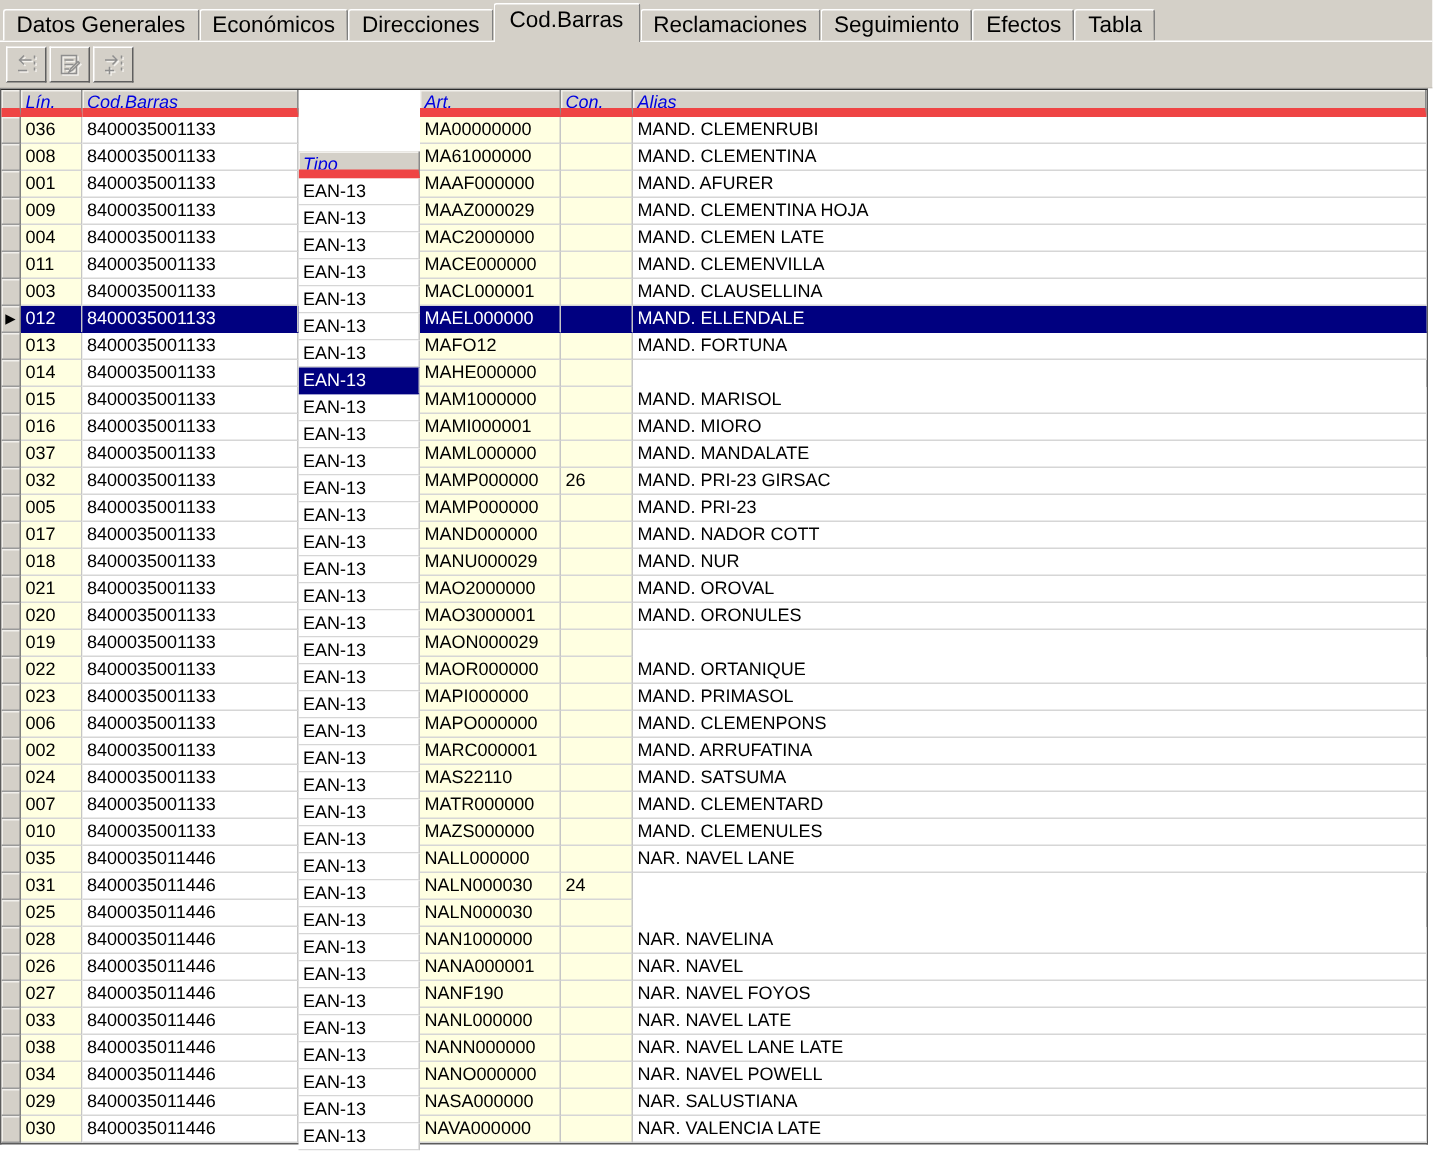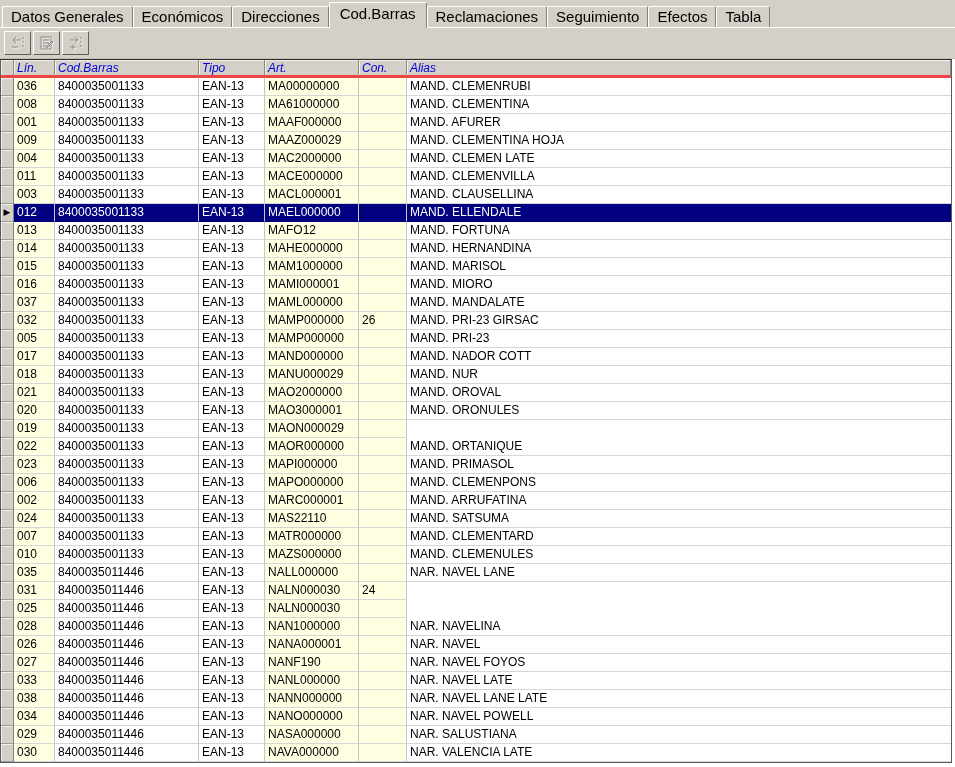--- a/index.html
+++ b/index.html
@@ -88,31 +88,31 @@
     width: 13px;
     padding: 0;
     background: var(--chrome-bg, #d4d0c8);
     border-right: 1px solid #808080;
     border-bottom: 1px solid #9a9a9a;
     box-shadow: inset 1px 1px 0 #f2f0ec;
     text-align: center;
   }
   .c-lin  { width: 41px; }
   .c-cod  { width: 144px; }
-  .c-tipo { width: 66px; }
+  .c-tipo { width: 81px; margin-top: 41px; }
   .c-art  { width: 94px; }
   .c-con  { width: 48px; }
   .c-alias{ flex: 1; border-right: none; }
   .stripe { background: var(--stripe-bg, #ffffe1); }
   .header .cell {
     background: var(--chrome-bg, #d4d0c8);
     color: var(--header-text, #0000e0);
     font-style: italic;
     border-right: 1px solid #8a8a8a;
-    border-bottom: 3px solid #ef4444;
+    border-bottom: 6px solid #ef4444;
     box-shadow: inset 1px 1px 0 #f2f0ec;
   }
   .row.selected .cell:not(.c-ind) {
     background: var(--sel-bg, #000080);
     color: var(--sel-text, #ffffff);
     border-bottom-color: var(--sel-bg, #000080);
   }
   .marker {
     font-size: 9px;
     line-height: 17px;
@@ -279,21 +279,20 @@
             <div class="cell c-con stripe"></div>
             <div class="cell c-alias">MAND. FORTUNA</div>
           </div>
           <div class="row">
             <div class="cell c-ind"></div>
             <div class="cell c-lin stripe">014</div>
             <div class="cell c-cod">8400035001133</div>
             <div class="cell c-tipo">EAN-13</div>
             <div class="cell c-art stripe">MAHE000000</div>
             <div class="cell c-con stripe"></div>
-            <div class="cell c-alias">MAND. HERNANDINA</div>
           </div>
           <div class="row">
             <div class="cell c-ind"></div>
             <div class="cell c-lin stripe">015</div>
             <div class="cell c-cod">8400035001133</div>
             <div class="cell c-tipo">EAN-13</div>
             <div class="cell c-art stripe">MAM1000000</div>
             <div class="cell c-con stripe"></div>
             <div class="cell c-alias">MAND. MARISOL</div>
           </div>

